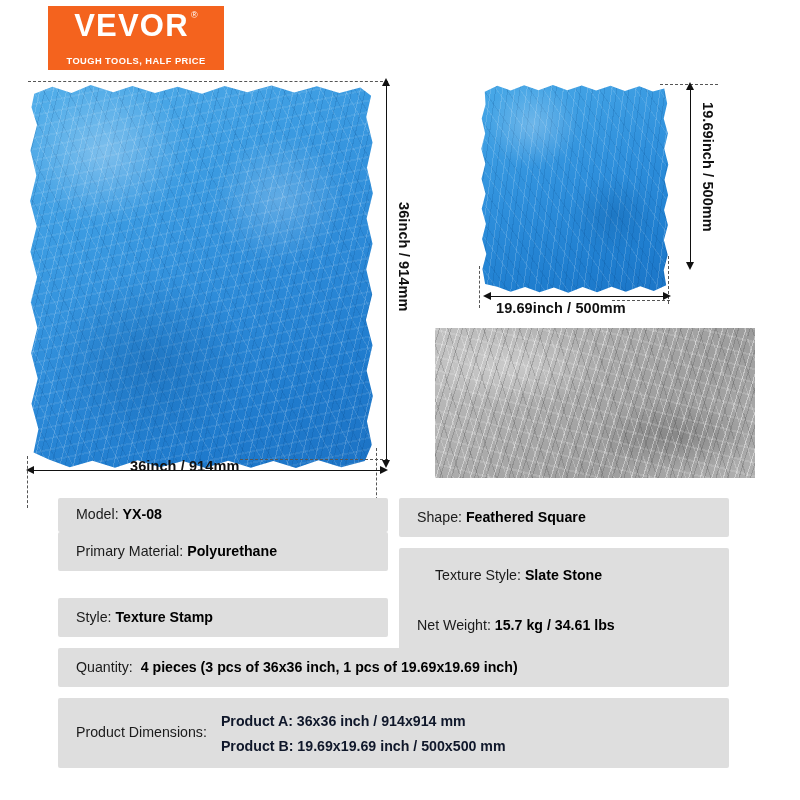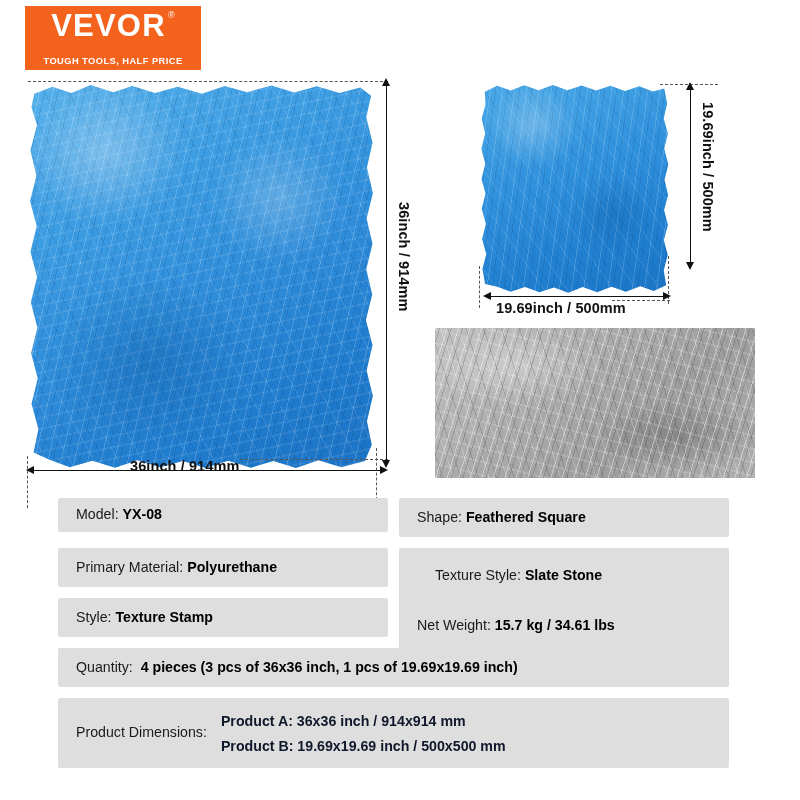--- a/index.html
+++ b/index.html
@@ -5,21 +5,21 @@
 <style>
   html,body{margin:0;padding:0;}
   body{
     width:800px;height:800px;background:#ffffff;
     font-family:"Liberation Sans", sans-serif;
     color:#1a1a1a;overflow:hidden;position:relative;
   }
 
   
   #logo-badge{
-    position:absolute;left:25px;top:6px;width:176px;height:64px;
+    position:absolute;left:48px;top:6px;width:176px;height:64px;
     background:#f4631e;display:flex;flex-direction:column;
     align-items:center;justify-content:center;
   }
   #logo-wordmark{
     color:#fff;font-weight:bold;font-size:31px;letter-spacing:1.2px;
     line-height:1;position:relative;padding-right:9px;
   }
   #logo-reg{
     position:absolute;right:-1px;top:1px;font-size:9px;font-weight:normal;
     line-height:1;
@@ -198,21 +198,21 @@
   <div class="dim-label" style="left:496px;top:240px;">19.69inch / 500mm</div>
 
   <div id="slate-photo"></div>
 </div>
 
 <div id="spec-table">
 
   <div class="spec-row" style="left:58px;top:0;width:330px;height:34px;">
     <span class="spec-text"><span>Model:</span> <b>YX-08</b></span>
   </div>
-  <div class="spec-row" style="left:58px;top:50px;width:330px;height:39px;">
+  <div class="spec-row" style="left:58px;top:34px;width:330px;height:39px;">
     <span class="spec-text"><span>Primary Material:</span> <b>Polyurethane</b></span>
   </div>
   <div class="spec-row" style="left:58px;top:100px;width:330px;height:39px;">
     <span class="spec-text"><span>Style:</span> <b>Texture Stamp</b></span>
   </div>
 
   <div class="spec-row" style="left:399px;top:0;width:330px;height:39px;">
     <span class="spec-text"><span>Shape:</span> <b>Feathered Square</b></span>
   </div>
   <div class="spec-row" style="left:399px;top:50px;width:330px;height:55px;padding-left:36px;">

